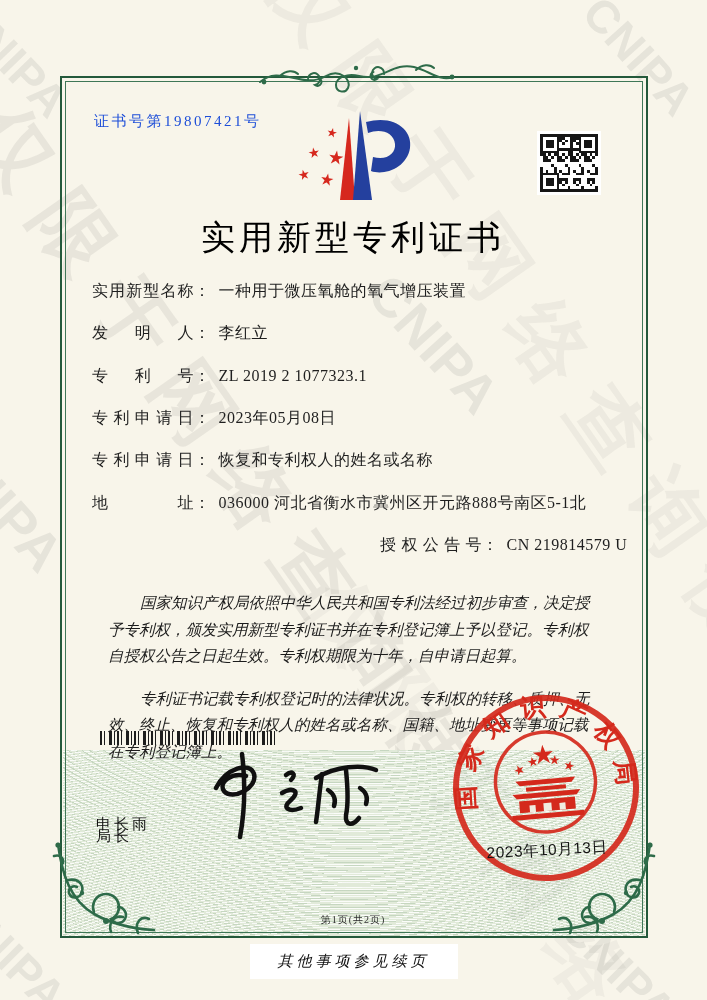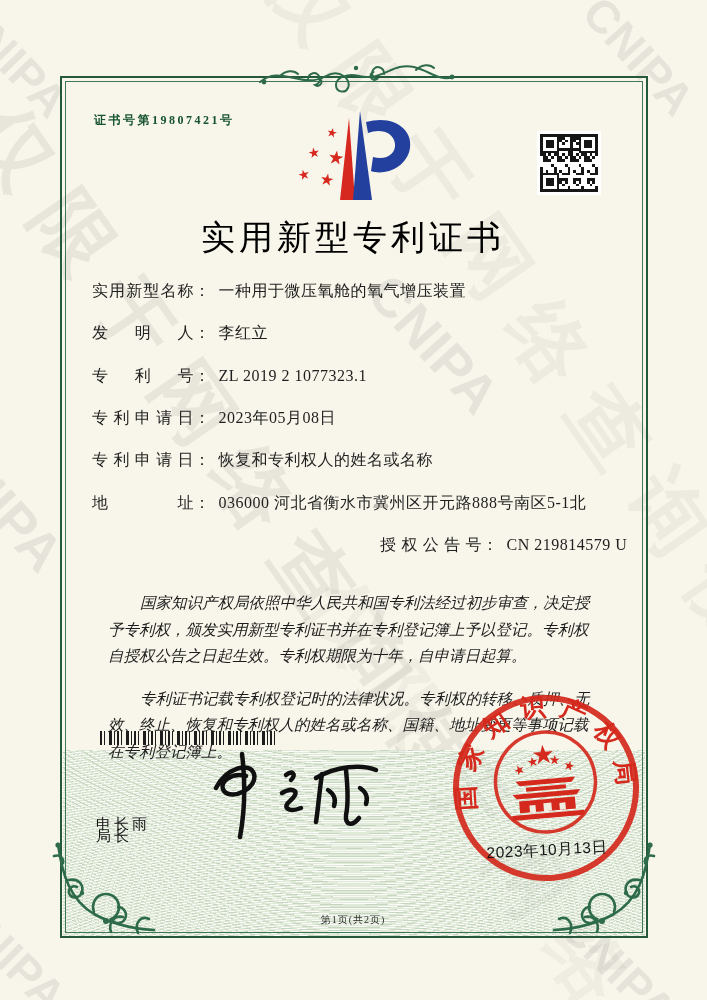--- a/index.html
+++ b/index.html
@@ -30,21 +30,21 @@
       repeating-radial-gradient(ellipse 1100px 520px at 50% -45%, rgba(128,164,128,0.28) 0 1.5px, rgba(0,0,0,0) 1.5px 6px);
   }
   .frame-outer{position:absolute;left:60px;top:76px;width:584px;height:858px;border:2.5px solid #24593b;z-index:2;}
   .frame-inner{position:absolute;left:3px;top:3px;right:3px;bottom:3px;border:1px solid #3f7757;}
   .ornament{position:absolute;z-index:4;}
   .orn-top{left:256px;top:50px;}
   .orn-bl{left:48px;top:842px;}
   .orn-br{left:552px;top:842px;transform:scaleX(-1);}
   
   .content{position:absolute;inset:0;z-index:5;}
-  .cert-no{position:absolute;left:94px;top:112px;font-size:12px;letter-spacing:2.5px;color:#14532d;font-weight:bold;}
+  .cert-no{position:absolute;left:94px;top:112px;font-size:15px;letter-spacing:2.5px;color:#1d4ed8;}
   .logo{position:absolute;left:292px;top:106px;}
   .qr{position:absolute;left:537px;top:131px;width:58px;height:58px;background:#fff;padding:3px;}
   .title{position:absolute;left:60px;top:215px;width:586px;text-align:center;
          font-size:34px;font-weight:400;letter-spacing:4px;color:#000000;}
   .field-row{position:absolute;left:92px;font-size:16px;color:#1f1f1f;letter-spacing:0.5px;width:540px;}
   .flabel{display:inline-block;width:102px;text-align:justify;text-align-last:justify;}
   .fcolon{display:inline-block;margin-right:8px;}
   .grant-no{position:absolute;left:288px;top:0;}
   .paras{position:absolute;left:92px;top:574px;width:526px;font-size:15.5px;line-height:26.5px;
          font-style:italic;color:#1c1c1c;}
@@ -457,14 +457,15 @@
         <rect x="-4" y="21" width="8" height="8" fill="#f0ece0"></rect>
         <rect x="-18" y="22" width="6" height="7" fill="#f0ece0"></rect>
         <rect x="12" y="22" width="6" height="7" fill="#f0ece0"></rect>
         <rect x="-36" y="31" width="72" height="5"></rect>
       </g>
     </svg>
     <div class="seal-date">2023年10月13日</div>
 
     <div class="page-no">第1页(共2页)</div>
 
+    <div class="footer-note">其他事项参见续页</div>
   </div>
 </div>
 
 </body></html>

